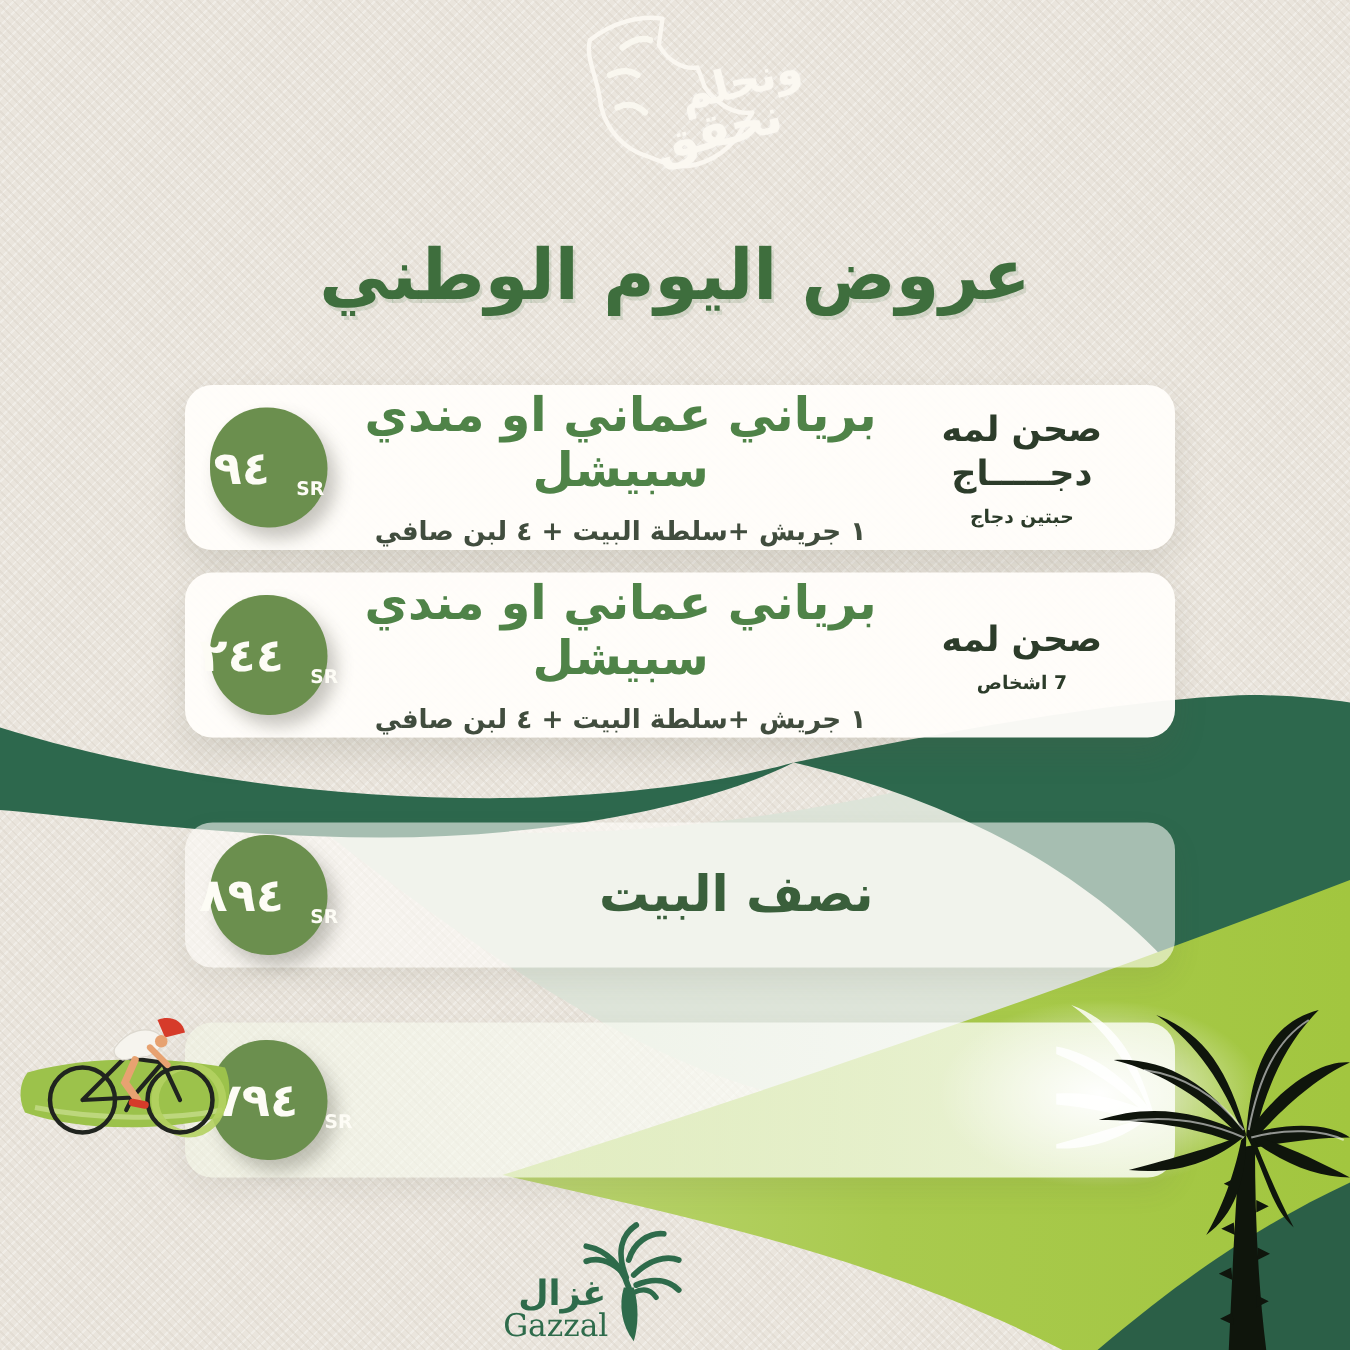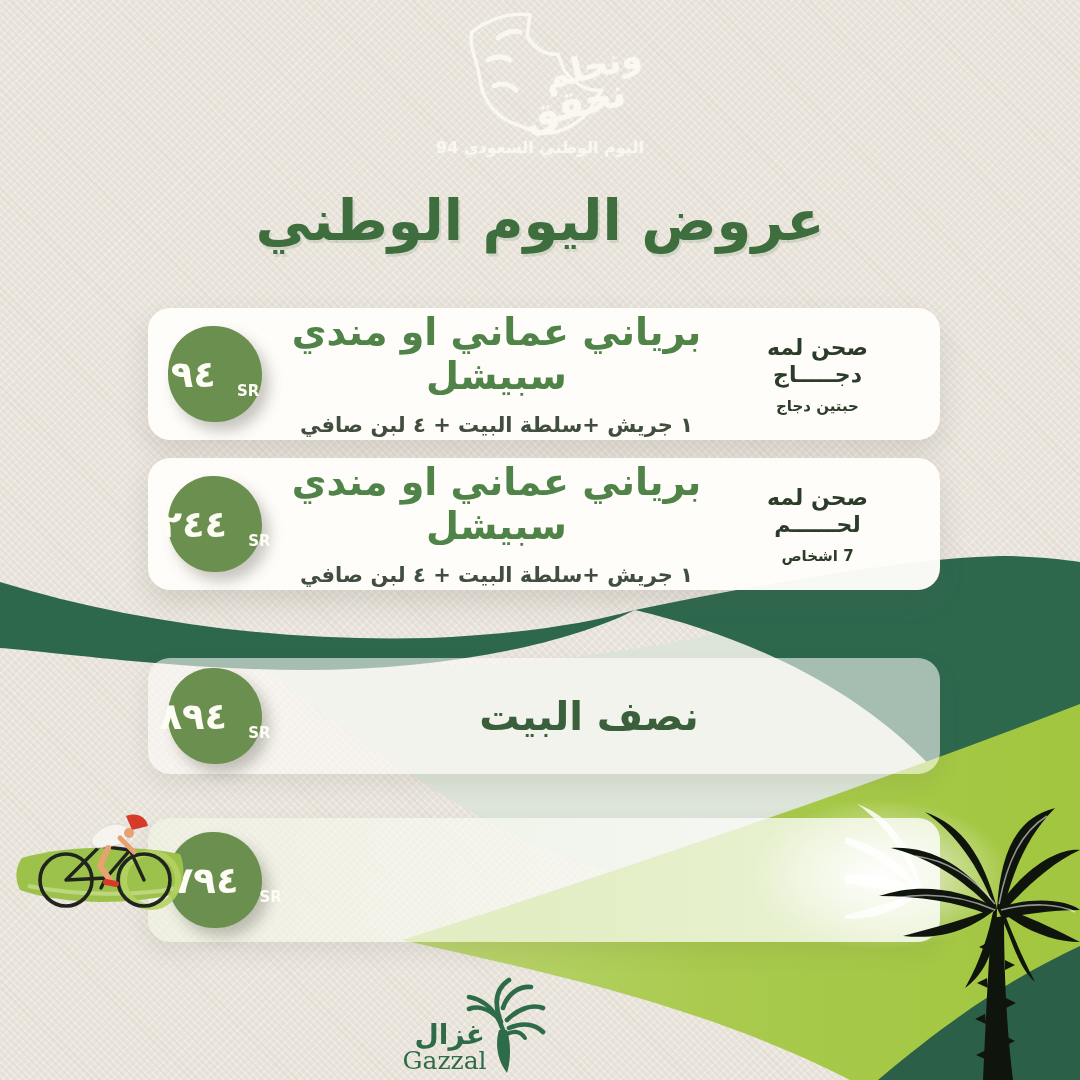--- a/index.html
+++ b/index.html
@@ -59,21 +59,21 @@
     background:#6b8f4e; color:#fdfcf5;
     display:flex; align-items:center; justify-content:center;
     box-shadow:7px 9px 14px rgba(70,70,55,.30);
     direction:ltr;
     gap:21px;
   }
   .price-badge .num { font-size:37px; font-weight:bold; line-height:1; }
   .price-badge .cur { font-size:15px; font-weight:bold; align-self:flex-end; margin-bottom:22px; }
 
   .side-label { width:185px; text-align:center; color:#2c3c2a; flex:0 0 auto; }
-  .side-label .l1, .side-label .l2 { font-size:22px; font-weight:800; line-height:1.25; }
+  .side-label .l1, .side-label .l2 { font-size:28px; font-weight:800; line-height:1.25; }
   .side-label .note { font-size:15px; font-weight:700; margin-top:8px; }
 
   .center-block { flex:1 1 auto; text-align:center; }
   .offer-name  { font-size:38px; font-weight:700; color:#4f8348; line-height:1.15; }
   .offer-includes { font-size:21px; font-weight:600; color:#414d3e; margin-top:14px; }
   .offer-name-big { font-size:40px; font-weight:700; color:#3a5f3b; }
 
   
   .cyclist { position:absolute; left:8px; top:788px; }
   .palm-glow {
@@ -122,21 +122,20 @@
 
   <div class="logo-wrap">
     <div class="logo-mark">
       <svg viewBox="0 0 260 128" aria-hidden="true">
         <path d="M62,24 C80,10 102,4 120,7 L117,28 C124,40 136,48 148,46 L154,62 C164,76 178,84 192,82 L178,104 C164,120 144,128 126,124 L100,114 C84,106 72,90 70,72 C68,54 58,38 62,24 Z" fill="none" stroke="#fbf8f1" stroke-width="3.5" stroke-linejoin="round" opacity="0.95"></path>
         <path d="M88,30 C96,24 104,22 110,24 M78,52 C86,48 94,48 100,52 M84,78 C92,74 100,76 106,82" fill="none" stroke="#fbf8f1" stroke-width="5" stroke-linecap="round" opacity="0.9"></path>
       </svg>
       <div class="slogan-l1">ونحلم</div>
       <div class="slogan-l2">نحقق</div>
     </div>
-    <div class="logo-subtitle" dir="rtl">اليوم الوطني السعودي 94</div>
   </div>
 
   <div class="page-title" dir="rtl">عروض اليوم الوطني</div>
 
   <div class="card card1">
     <div class="price-badge">
       <span class="num">٩٤</span>
         <span class="cur">SR</span>
     </div>
     <div class="side-label">
@@ -150,21 +149,20 @@
     </div>
   </div>
 
   <div class="card card2">
     <div class="price-badge">
       <span class="num">٢٤٤</span>
         <span class="cur">SR</span>
     </div>
     <div class="side-label">
       <div class="l1">صحن لمه</div>
-      <div class="l2">لحــــــم</div>
       <div class="note">7 اشخاص</div>
     </div>
     <div class="center-block">
       <div class="offer-name">برياني عماني او مندي سبيشل</div>
       <div class="offer-includes">١ جريش +سلطة البيت + ٤ لبن صافي</div>
     </div>
   </div>
 
   <div class="card card3 translucent">
     <div class="price-badge">

